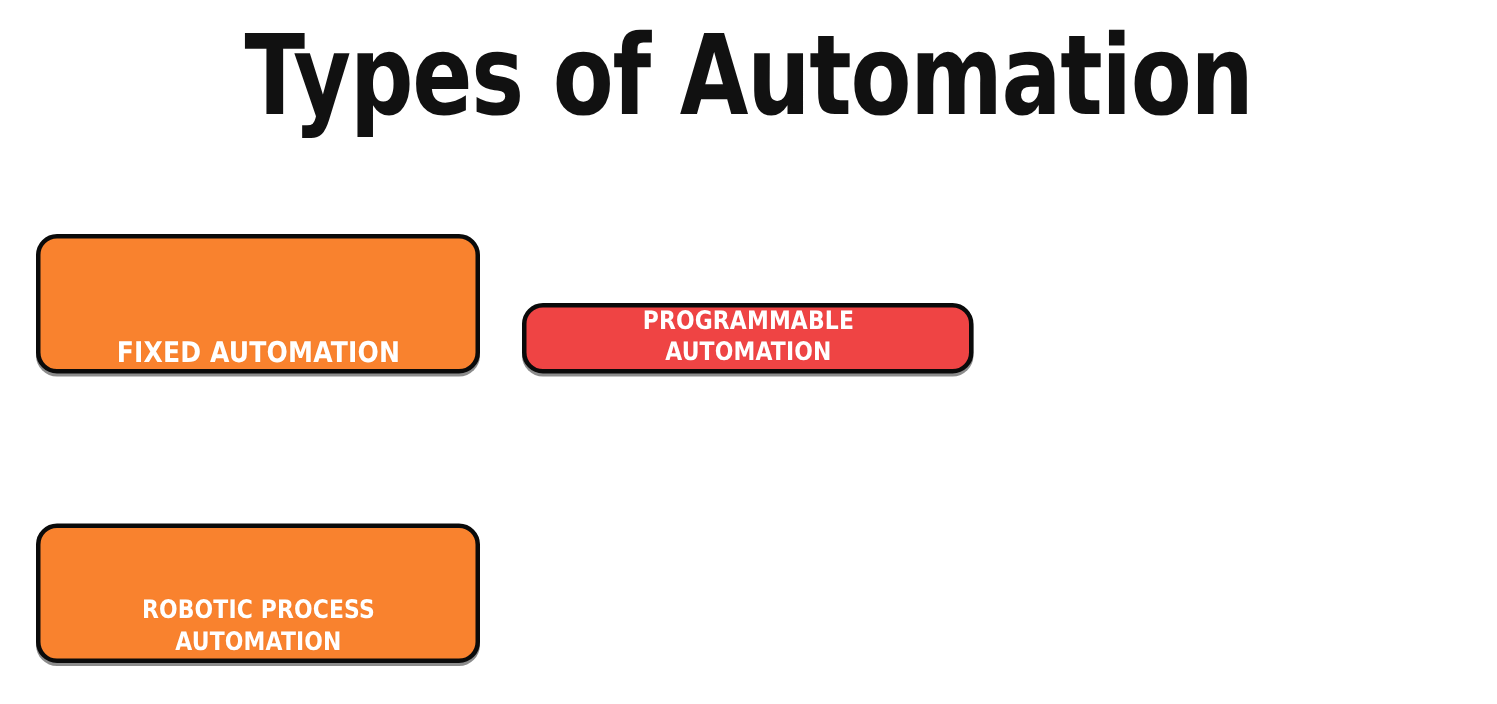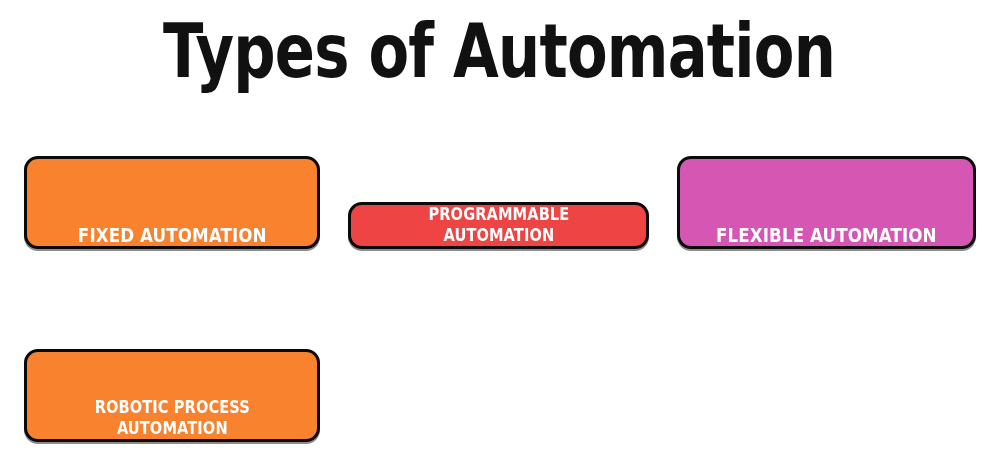--- a/index.html
+++ b/index.html
@@ -91,23 +91,20 @@
 
     <div class="box orange wide-label">
       <span class="box-label">FIXED AUTOMATION</span>
     </div>
 
     <div class="box green">
       <span class="box-label">PROGRAMMABLE
 AUTOMATION</span>
     </div>
 
-    <div class="box pink wide-label">
-      <span class="box-label">FLEXIBLE AUTOMATION</span>
-    </div>
 
     <div class="spacer-row"></div>
 
 
 
     <div class="box orange">
       <span class="box-label">ROBOTIC PROCESS
 AUTOMATION</span>
     </div>
 

